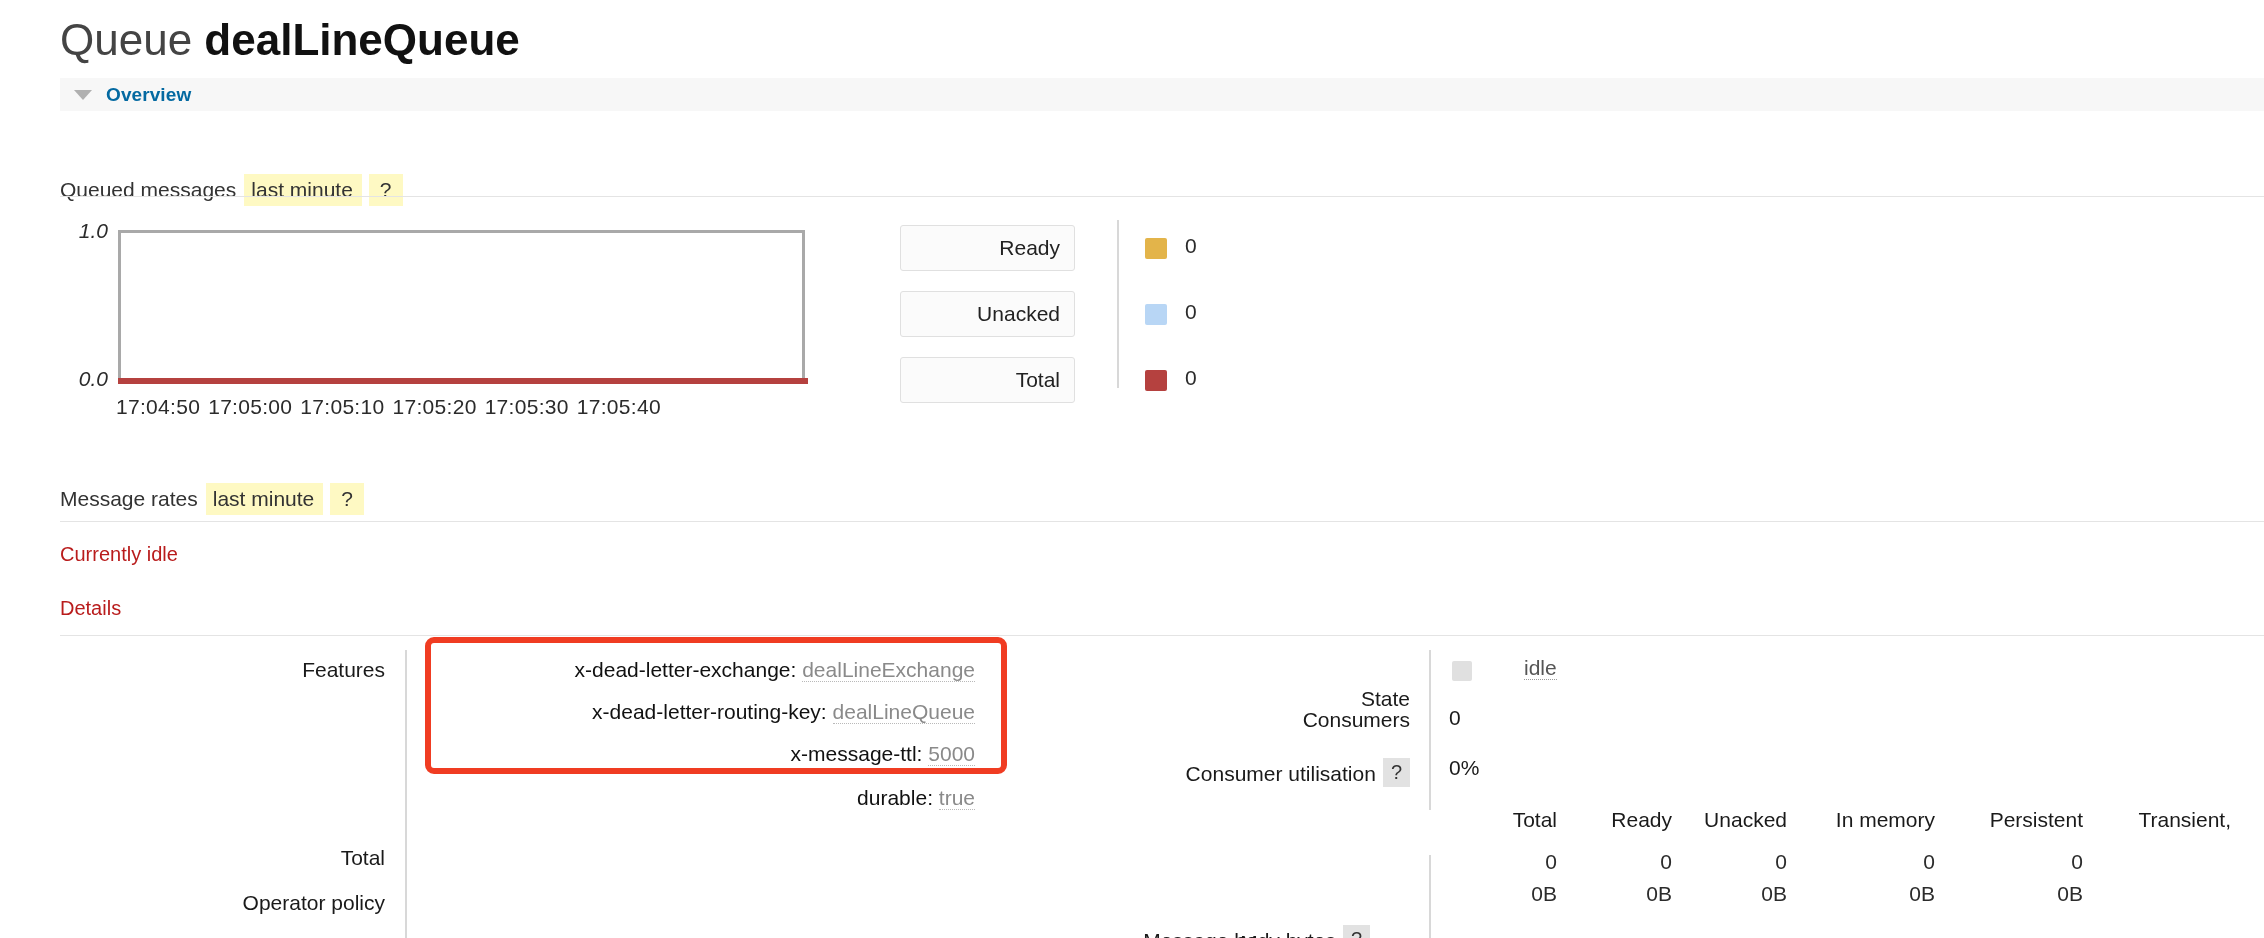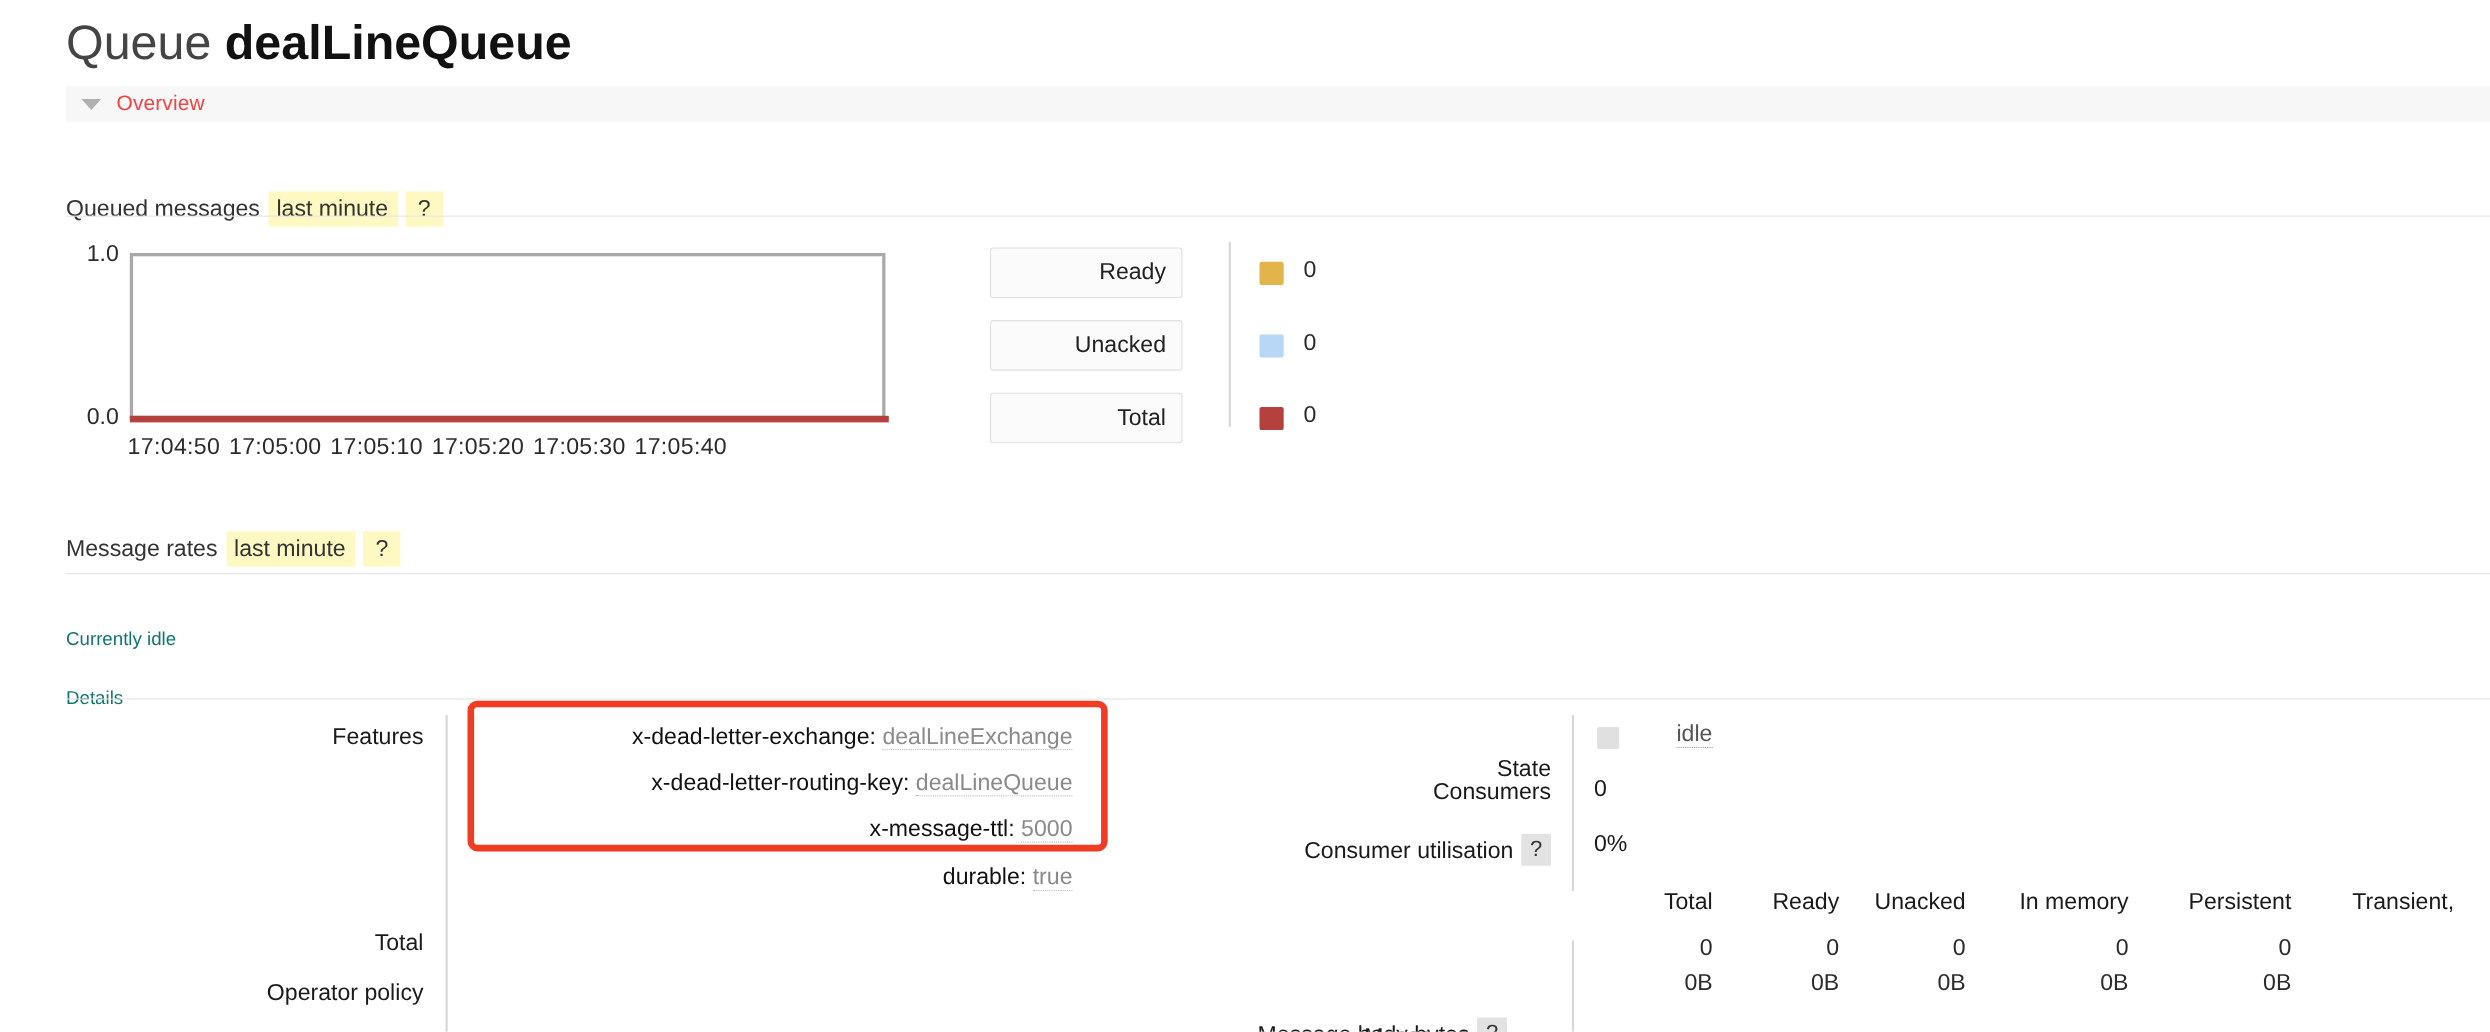--- a/index.html
+++ b/index.html
@@ -31,21 +31,21 @@
   }
   .tri {
     width: 0; height: 0;
     border-left: 9px solid transparent;
     border-right: 9px solid transparent;
     border-top: 10px solid #b0b0b0;
     margin-left: 14px; margin-right: 14px;
     flex: 0 0 auto;
   }
   .section-bar-label {
-    font-size: 19px; font-weight: 400; color: #ef4444;
+    font-size: 19px; font-weight: 700; color: #0369a1;
     letter-spacing: 0.1px;
   }
 
   
   .subhead {
     position: absolute;
     display: flex; align-items: center;
     font-size: 21px; color: #333333;
     white-space: nowrap;
   }
@@ -71,20 +71,21 @@
   }
   .chart-baseline {
     position: absolute; left: 58px; top: 163px;
     width: 690px; height: 6px;
     background: #b5413f;
   }
   .ytick {
     position: absolute; right: 0;
     font-size: 21px; color: #2b2b2b; text-align: right;
     white-space: nowrap;
+    font-style: italic;
   }
   .ytick.top { left: 0; width: 48px; top: 4px; }
   .ytick.bot { left: 0; width: 48px; top: 152px; }
   .xticks {
     position: absolute; left: -2px; top: 180px;
     font-size: 21px; color: #2b2b2b; white-space: nowrap;
     letter-spacing: 0.3px;
   }
   .xticks span { display: inline-block; }
   .xticks span + span { margin-left: 8px; }
@@ -110,21 +111,21 @@
     width: 22px; height: 21px; border-radius: 2px;
   }
   .legend-val {
     position: absolute; left: 285px; top: 9px;
     font-size: 21px; color: #2b2b2b;
   }
 
   
   .plain {
     position: absolute; left: 60px;
-    font-size: 17px; color: #0f766e; white-space: nowrap; margin-top: 28px;
+    font-size: 20px; color: #b91c1c; white-space: nowrap;
   }
 
   
   .vline {
     position: absolute; width: 2px; background: #d8d8d8;
   }
 
   .lbl {
     position: absolute;
     font-size: 21px; color: #1a1a1a;

